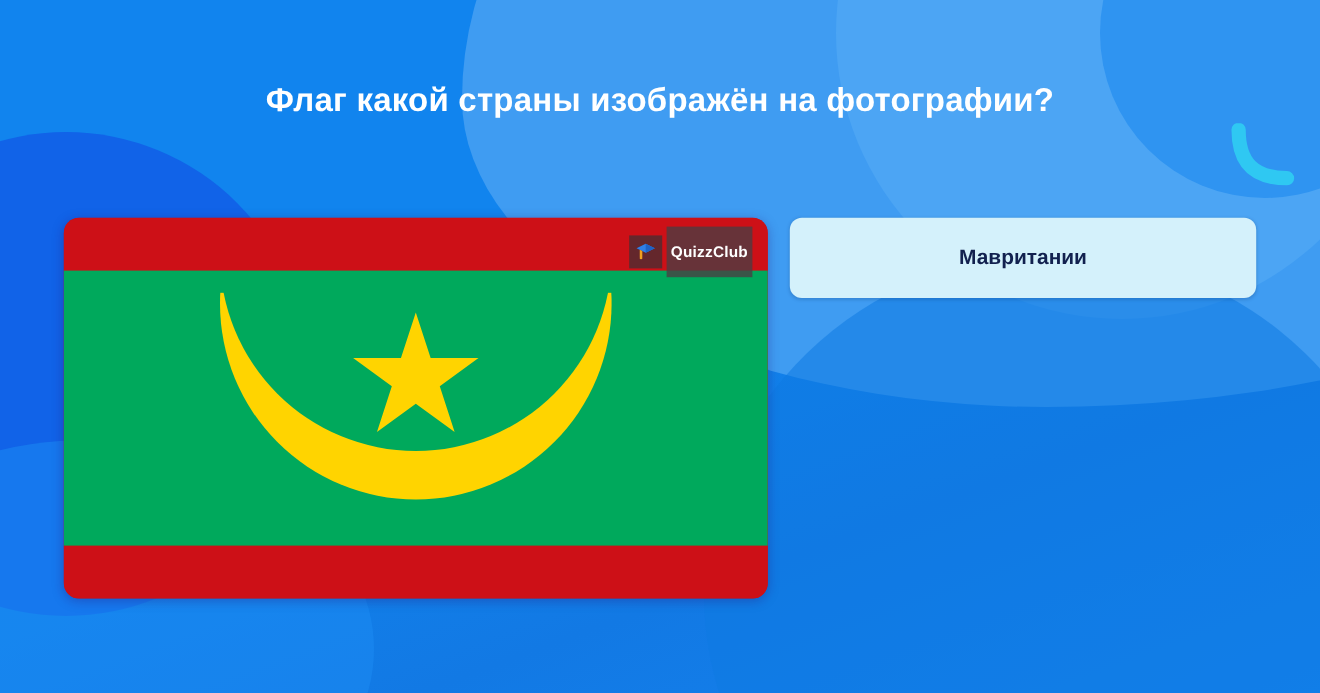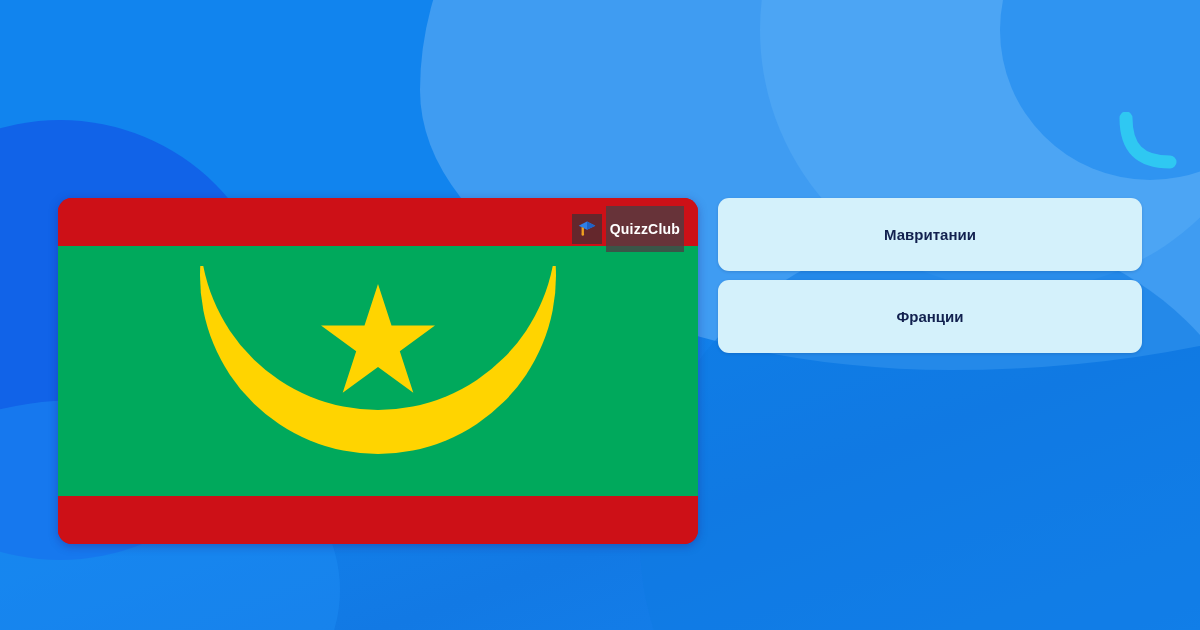--- a/index.html
+++ b/index.html
@@ -186,21 +186,21 @@
     display: flex;
     flex-direction: column;
     gap: 9px;
   }
   .answer {
     position: relative;
     height: 73px;
     border-radius: 11px;
     background: #d4f1fb;
     color: #12214f;
-    font-size: 15px;
+    font-size: 19px;
     font-weight: bold;
     display: flex;
     align-items: center;
     justify-content: center;
     box-shadow: 0 1px 3px rgba(10, 40, 90, .18);
   }
   
   .answer-tab {
     position: absolute;
     left: 68px;
@@ -223,20 +223,21 @@
     <div class="blob blob-corner"></div>
     <div class="blob blob-lower-right"></div>
     <div class="blob blob-left"></div>
     <div class="blob blob-bottom-left"></div>
 
     <svg class="arc-icon" viewBox="0 0 62 62">
       <path d="M8 6 C8 36, 22 50, 52 50" fill="none" stroke="#2fc8f2" stroke-width="13" stroke-linecap="round"></path>
     </svg>
   </div>
 
+  <div class="title">Флаг какой страны изображён на фотографии?</div>
 
   <div class="image-card">
     <div class="flag">
       <div class="flag-stripe-top"></div>
       <div class="flag-field">
         <svg class="flag-emblem" viewBox="0 0 380 210">
 
           <defs>
             <mask id="crescent-mask">
               <rect x="0" y="0" width="380" height="210" fill="black"></rect>
@@ -262,18 +263,15 @@
         </svg>
       </div>
       <div class="brand-name">QuizzClub</div>
     </div>
   </div>
 
   <div class="answers">
     <div class="answer">
       <span>Мавритании</span>
     </div>
-    <div class="answer">
-      <span>Франции</span>
-    </div>
   </div>
 
 </div>
 
 </body></html>

